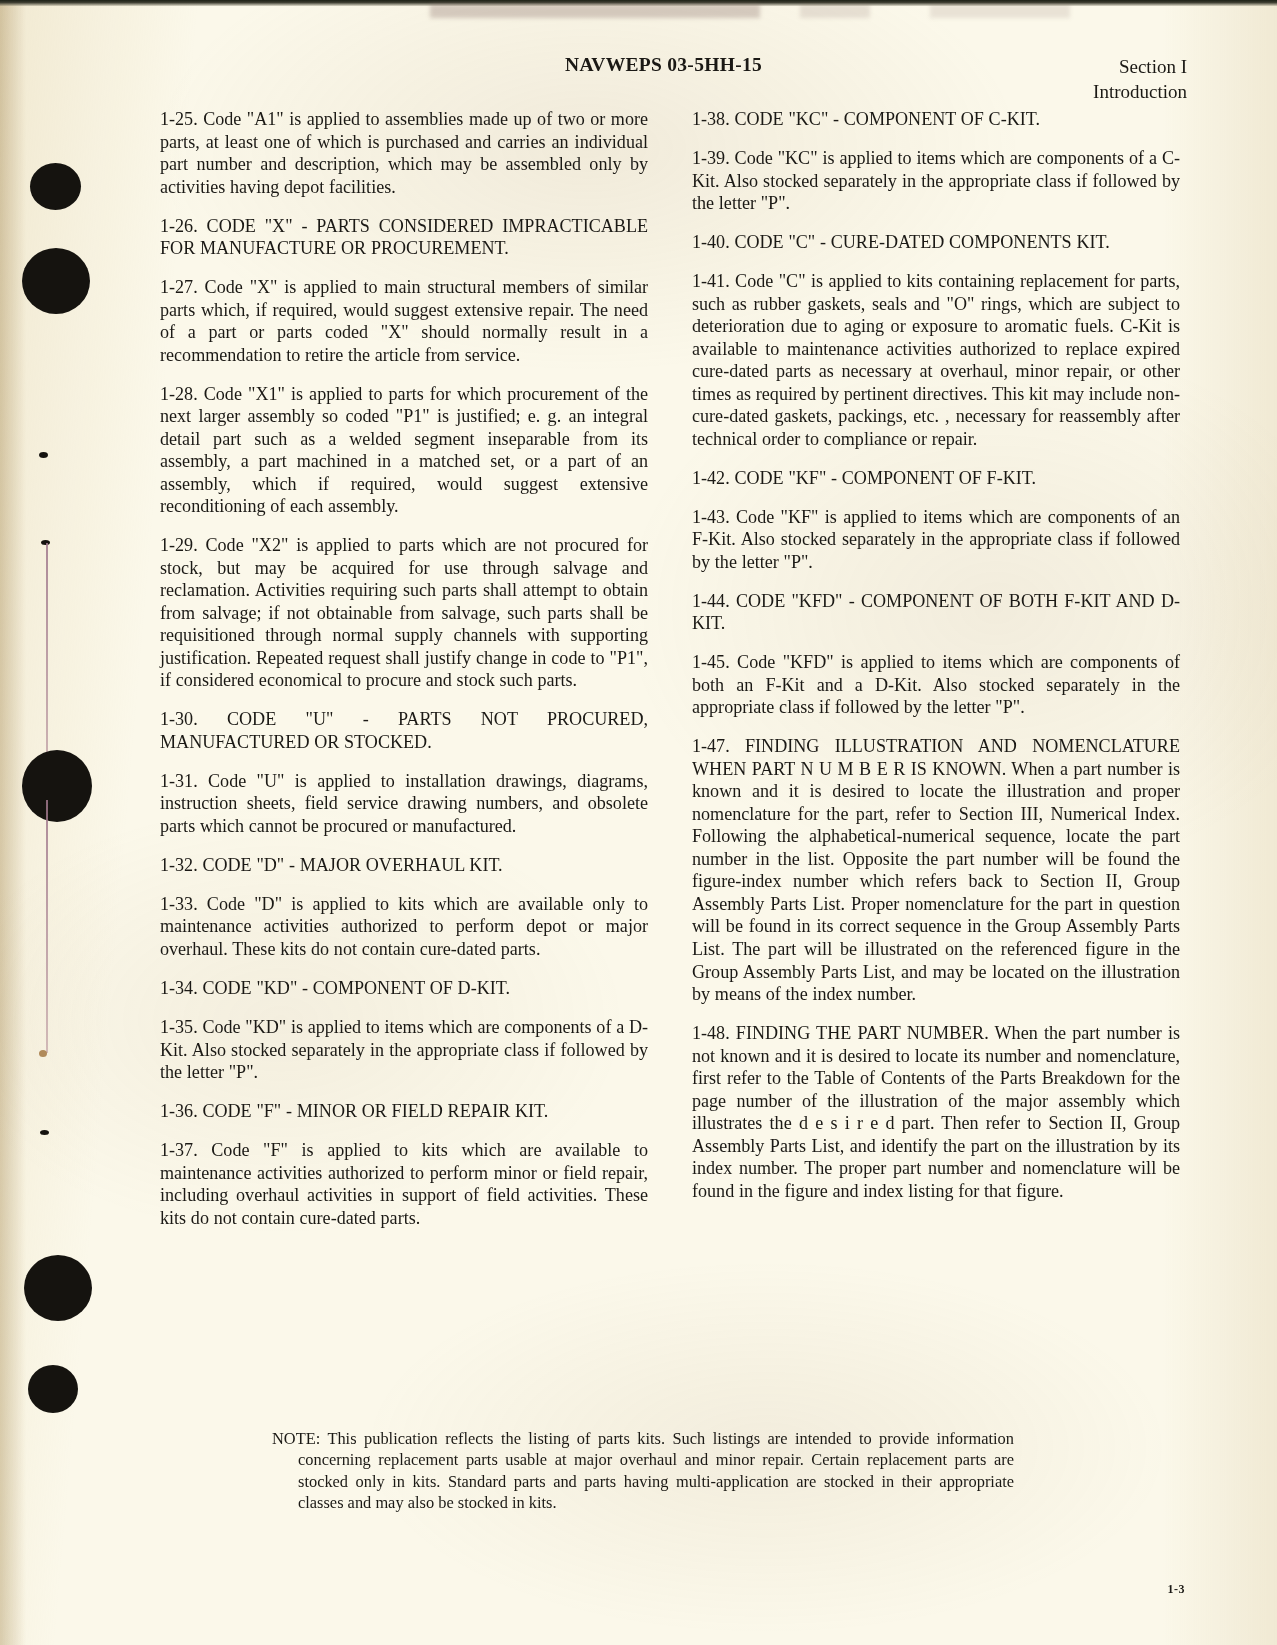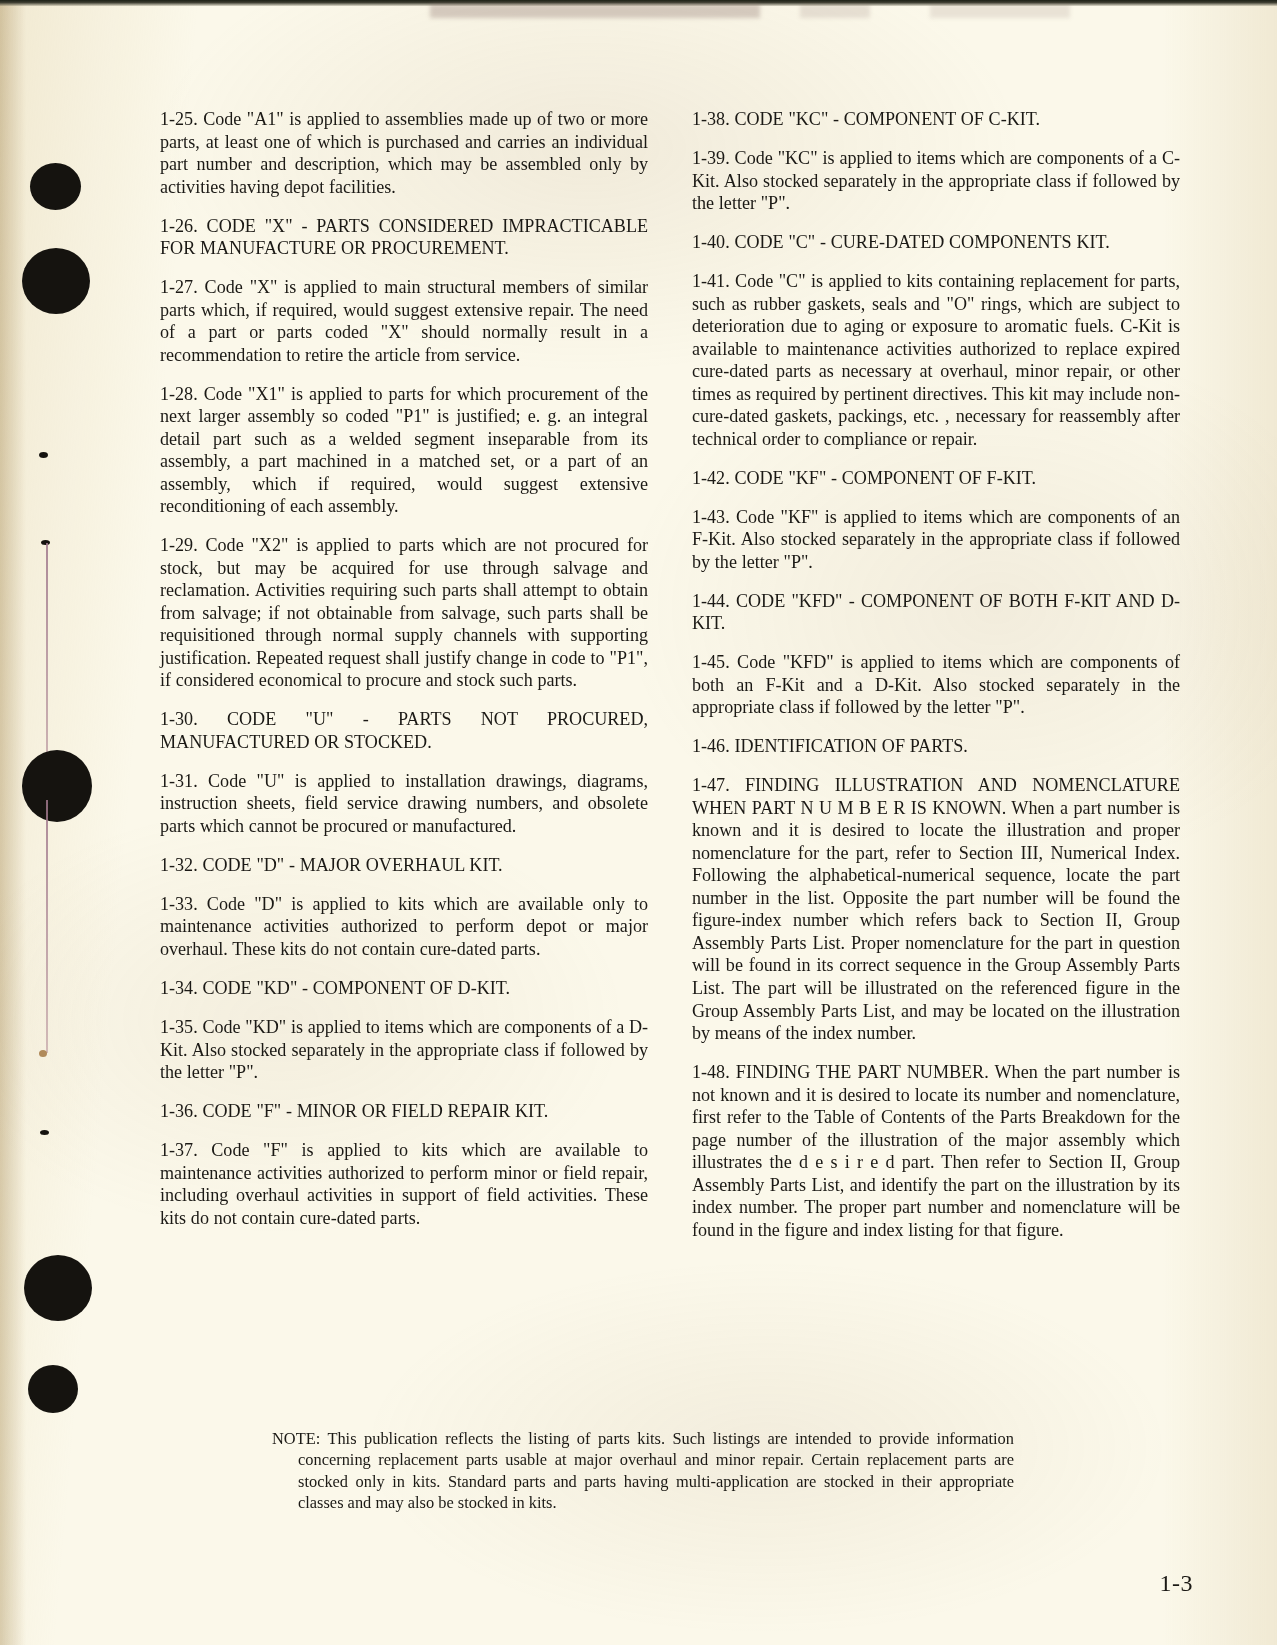--- a/index.html
+++ b/index.html
@@ -133,24 +133,25 @@
   }
   .note .note-body {
     display: block;
     padding-left: 26px;
     text-indent: -26px;
   }
 
   
   .folio {
     position: absolute;
-    right: 84px;
+    right: 92px;
     bottom: 48px;
-    font-size: 24px;
+    font-size: 12px;
     letter-spacing: 0.5px;
+    font-weight: bold;
   }
 </style>
 </head>
 <body>
 
 <div class="page">
 
   <div class="paper-grain"></div>
   <div class="left-stain"></div>
   <div class="top-edge"></div>
@@ -163,20 +164,27 @@
   <div class="punch" style="left:39px; top:452px; width:9px; height:6px;"></div>
   <div class="punch" style="left:41px; top:540px; width:9px; height:5px;"></div>
   <div class="scan-line" style="left:46px; top:543px; height:260px;"></div>
   <div class="punch" style="left:22px; top:750px; width:70px; height:72px;"></div>
   <div class="scan-line" style="left:46px; top:800px; height:253px;"></div>
   <div class="punch" style="left:39px; top:1050px; width:8px; height:7px; background:#b08a5a;"></div>
   <div class="punch" style="left:40px; top:1130px; width:9px; height:5px;"></div>
   <div class="punch" style="left:24px; top:1255px; width:68px; height:66px;"></div>
   <div class="punch" style="left:28px; top:1365px; width:50px; height:48px;"></div>
 
+  <div class="header">
+    <div class="doc-id">NAVWEPS 03-5HH-15</div>
+    <div class="sect">
+      <span class="s1">Section I</span>
+      <span class="s2">Introduction</span>
+    </div>
+  </div>
 
   <div class="columns">
 
     <div class="col">
       <p>1-25.   Code "A1" is applied to assemblies made up of two or more parts, at least one of which is purchased and carries an individual part number and description, which may be assembled only by activities having depot facilities.</p>
       <p class="heading">1-26.   CODE "X" - PARTS CONSIDERED IMPRACTICABLE FOR MANUFACTURE OR PROCUREMENT.</p>
       <p>1-27.   Code "X" is applied to main structural members of similar parts which, if required, would suggest extensive repair.   The need of a part or parts coded "X" should normally result in a recommendation to retire the article from service.</p>
       <p>1-28.   Code "X1" is applied to parts for which procurement of the next larger assembly so coded "P1" is justified; e. g. an integral detail part such as a welded segment inseparable from its assembly, a part machined in a matched set, or a part of an assembly, which if required, would suggest extensive reconditioning of each assembly.</p>
       <p>1-29.   Code "X2" is applied to parts which are not procured for stock, but may be acquired for use through salvage and reclamation.   Activities requiring such parts shall attempt to obtain from salvage; if not obtainable from salvage, such parts shall be requisitioned through normal supply channels with supporting justification.   Repeated request shall justify change in code to "P1", if considered economical to procure and stock such parts.</p>
       <p class="heading">1-30.   CODE "U" - PARTS NOT PROCURED, MANUFACTURED OR STOCKED.</p>
@@ -191,21 +199,20 @@
 
     <div class="col">
       <p class="heading">1-38.   CODE "KC" - COMPONENT OF C-KIT.</p>
       <p>1-39.   Code "KC" is applied to items which are components of a C-Kit.   Also stocked separately in the appropriate class if followed by the letter "P".</p>
       <p class="heading">1-40.   CODE "C" - CURE-DATED COMPONENTS KIT.</p>
       <p>1-41.  Code "C" is applied to kits containing replacement for parts, such as rubber gaskets, seals and "O" rings, which are subject to deterioration due to aging or exposure to aromatic fuels.  C-Kit is available to maintenance activities authorized to replace expired cure-dated parts as necessary at overhaul, minor repair, or other times as required by pertinent directives.  This kit may include non-cure-dated gaskets, packings, etc. , necessary for reassembly after technical order to compliance or repair.</p>
       <p class="heading gap-before">1-42.   CODE "KF" - COMPONENT OF F-KIT.</p>
       <p>1-43.   Code "KF" is applied to items which are components of an F-Kit.   Also stocked separately in the appropriate class if followed by the letter "P".</p>
       <p class="heading gap-before">1-44.   CODE "KFD" - COMPONENT OF BOTH F-KIT AND D-KIT.</p>
       <p>1-45.   Code "KFD" is applied to items which are components of both an F-Kit and a D-Kit.  Also stocked separately in the appropriate class if followed by the letter "P".</p>
-      <p class="heading">1-46.   IDENTIFICATION OF PARTS.</p>
       <p>1-47.   FINDING  ILLUSTRATION  AND  NOMENCLATURE WHEN PART  N U M B E R  IS  KNOWN.   When a part number is known and it is desired to locate the illustration and proper nomenclature for the part, refer to Section III, Numerical Index.   Following the alphabetical-numerical sequence, locate the part number in the list.   Opposite the part number will be found the figure-index number which refers back to Section II, Group Assembly Parts List.   Proper nomenclature for the part in question will be found in its correct sequence in the Group Assembly Parts List.  The part will be illustrated on the referenced figure in the Group Assembly Parts List, and may be located on the illustration by means of the index number.</p>
       <p>1-48.   FINDING THE PART NUMBER.  When the part number is not known and it is desired to locate its number and nomenclature, first refer to the Table of Contents of the Parts Breakdown for the page number of the illustration of the major assembly which illustrates the  d e s i r e d  part.   Then refer to Section II, Group Assembly Parts List, and identify the part on the illustration by its index number.   The proper part number and nomenclature will be found in the figure and index listing for that figure.</p>
     </div>
 
   </div>
 
   <div class="note">
     <p>
         <span class="note-body">NOTE:  This publication reflects the listing of parts kits.  Such listings are intended to provide information concerning replacement parts usable at major overhaul and minor repair.  Certain replacement parts are stocked only in kits.  Standard parts and parts having multi-application are stocked in their appropriate classes and may also be stocked in kits.</span>
       </p>

